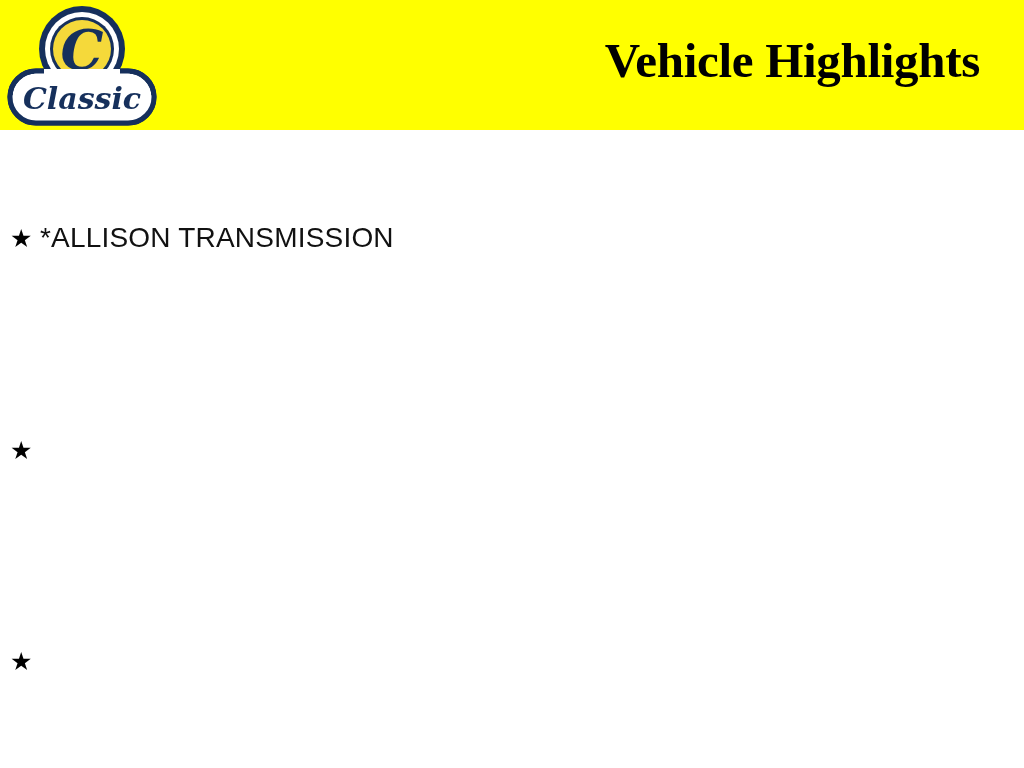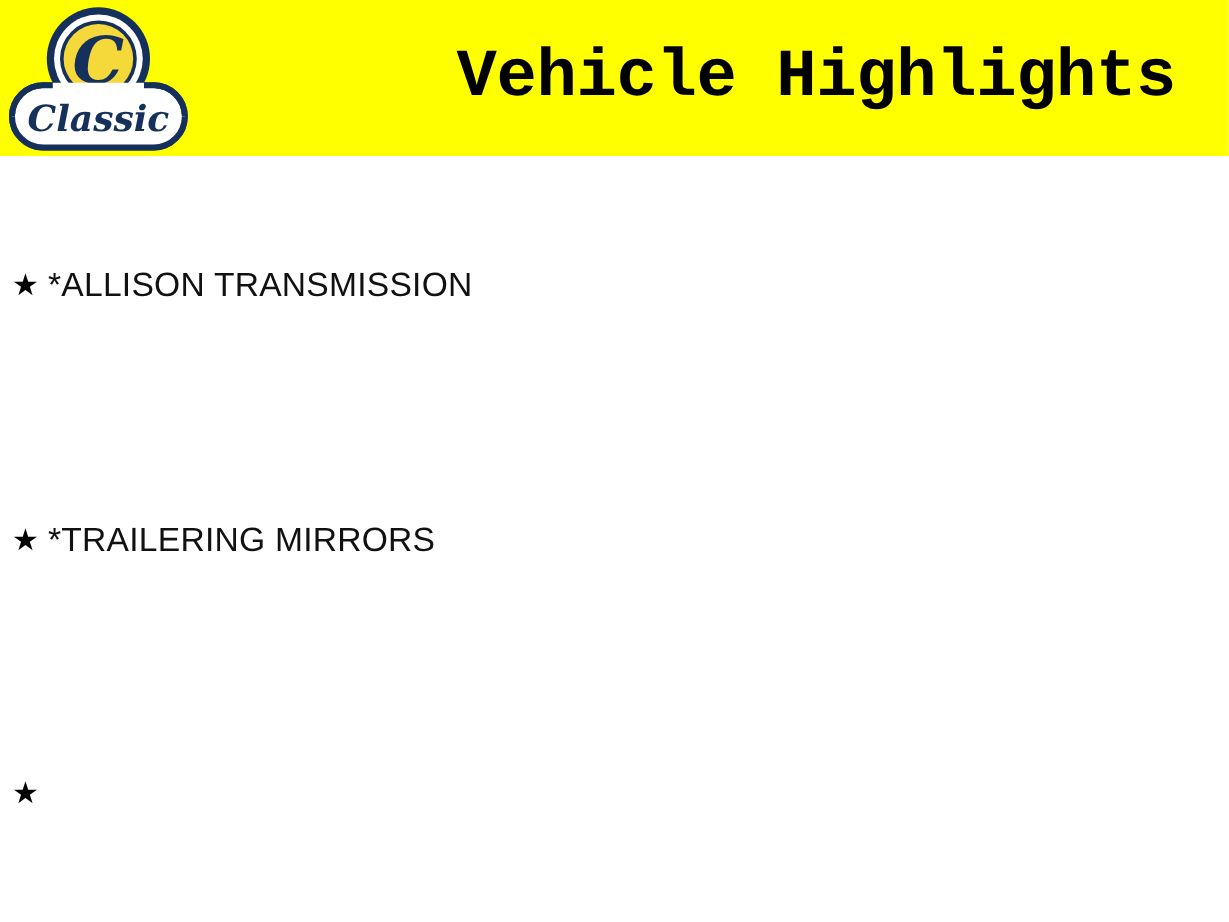--- a/index.html
+++ b/index.html
@@ -38,22 +38,22 @@
     left: 6px;
     top: 3px;
     width: 152px;
     height: 124px;
   }
 
   .slide-title {
     position: absolute;
     right: 44px;
     top: 36px;
-    font-family: Liberation Mono, monospace;
-    font-size: 56px;
+    font-family: Liberation Serif, serif;
+    font-size: 49px;
     font-weight: bold;
     color: #000000;
     letter-spacing: -0.3px;
     line-height: 1;
     white-space: nowrap;
     text-align: right;
   }
 
   
   .body-area {
@@ -148,21 +148,20 @@
   <div class="body-area">
     <ul class="bullet-list">
 
       <li class="bullet-item bullet-item-1">
         <span class="bullet-marker">★</span>
         <span class="bullet-text">*ALLISON TRANSMISSION</span>
       </li>
 
       <li class="bullet-item bullet-item-2">
         <span class="bullet-marker">★</span>
-        <span class="bullet-text">*TRAILERING MIRRORS</span>
       </li>
 
       <li class="bullet-item bullet-item-3">
         <span class="bullet-marker">★</span>
       </li>
 
     </ul>
   </div>
 
 </div>

